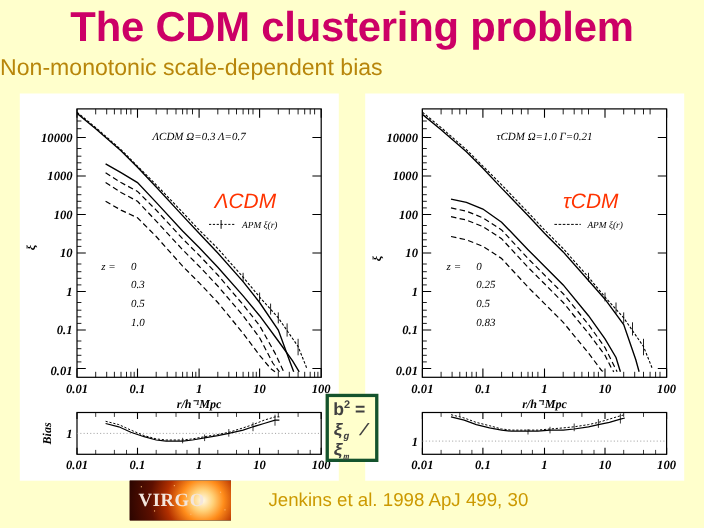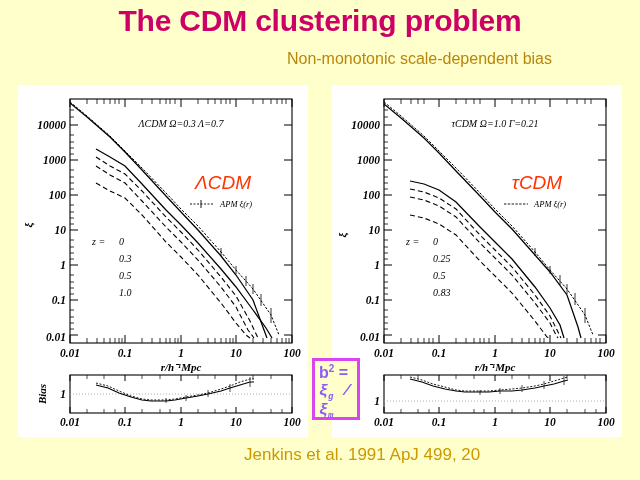--- a/index.html
+++ b/index.html
@@ -16,55 +16,55 @@
     position: relative;
     width: 640px; height: 480px;
     background: #ffffcc;
   }
 
   
   #title {
     position: absolute;
     left: 0; top: 4px; width: 640px;
     text-align: center;
-    font-size: 30px;
+    font-size: 38px;
     font-weight: bold;
     color: #cc0066;
     letter-spacing: -0.2px;
     white-space: nowrap;
   }
   #subtitle {
     position: absolute;
     left: 0; top: 50px; width: 552px;
-    text-align: right;
-    font-size: 16px;
+    text-align: left;
+    font-size: 21px;
     color: #b8860b;
     white-space: nowrap;
   }
 
   
   .fig {
     position: absolute;
     background: #ffffff;
     font-style: italic;
   }
   #fig-left  { left: 18px;  top: 85px; width: 290px; height: 352px; }
   #fig-right { left: 332px; top: 85px; width: 290px; height: 352px; }
 
   .plot-svg { display: block; width: 100%; height: 100%; }
 
   
   #bsq-box {
     position: absolute;
-    left: 312px; top: 358px;
+    left: 296px; top: 358px;
     width: 48px; height: 62px;
-    border: 3px solid #d946ef;
+    border: 3px solid #14532d;
     background: #ffffcc;
     box-sizing: border-box;
-    color: #8b5cf6;
+    color: #404040;
     font-size: 16px;
     font-weight: bold;
     line-height: 1.05;
     padding: 3px 0 0 4px;
     z-index: 5;
   }
   #bsq-box .l1 { display:block; }
   #bsq-box .l2 { display:block; font-style: italic; font-size: 15px; margin-top: 2px; font-family: Liberation Mono, monospace;}
   #bsq-box sup { font-size: 10px; }
   #bsq-box sub { font-size: 9px; }
@@ -590,15 +590,25 @@
 
   <div id="bsq-box">
     <span class="l1">
       <span>b</span><sup>2</sup><span> =</span>
     </span>
     <span class="l2">
       <span>ξ</span><sub>g</sub><span> / </span><span>ξ</span><sub>m</sub>
     </span>
   </div>
 
-
-  <div id="citation">Jenkins et al. 1991 ApJ 499, 20</div>
+  <div id="virgo">
+    <span class="speck" style="left:10px;top:5px"></span>
+    <span class="speck" style="left:22px;top:27px"></span>
+    <span class="speck" style="left:40px;top:4px"></span>
+    <span class="speck" style="left:55px;top:30px"></span>
+    <span class="speck" style="left:82px;top:10px"></span>
+    <span class="speck" style="left:86px;top:26px"></span>
+    <span class="speck" style="left:30px;top:14px"></span>
+    <span class="word">VIRGO</span>
+  </div>
+
+  <div id="citation">Jenkins et al. 1998 ApJ 499, 30</div>
 </div>
 
 </body></html>

